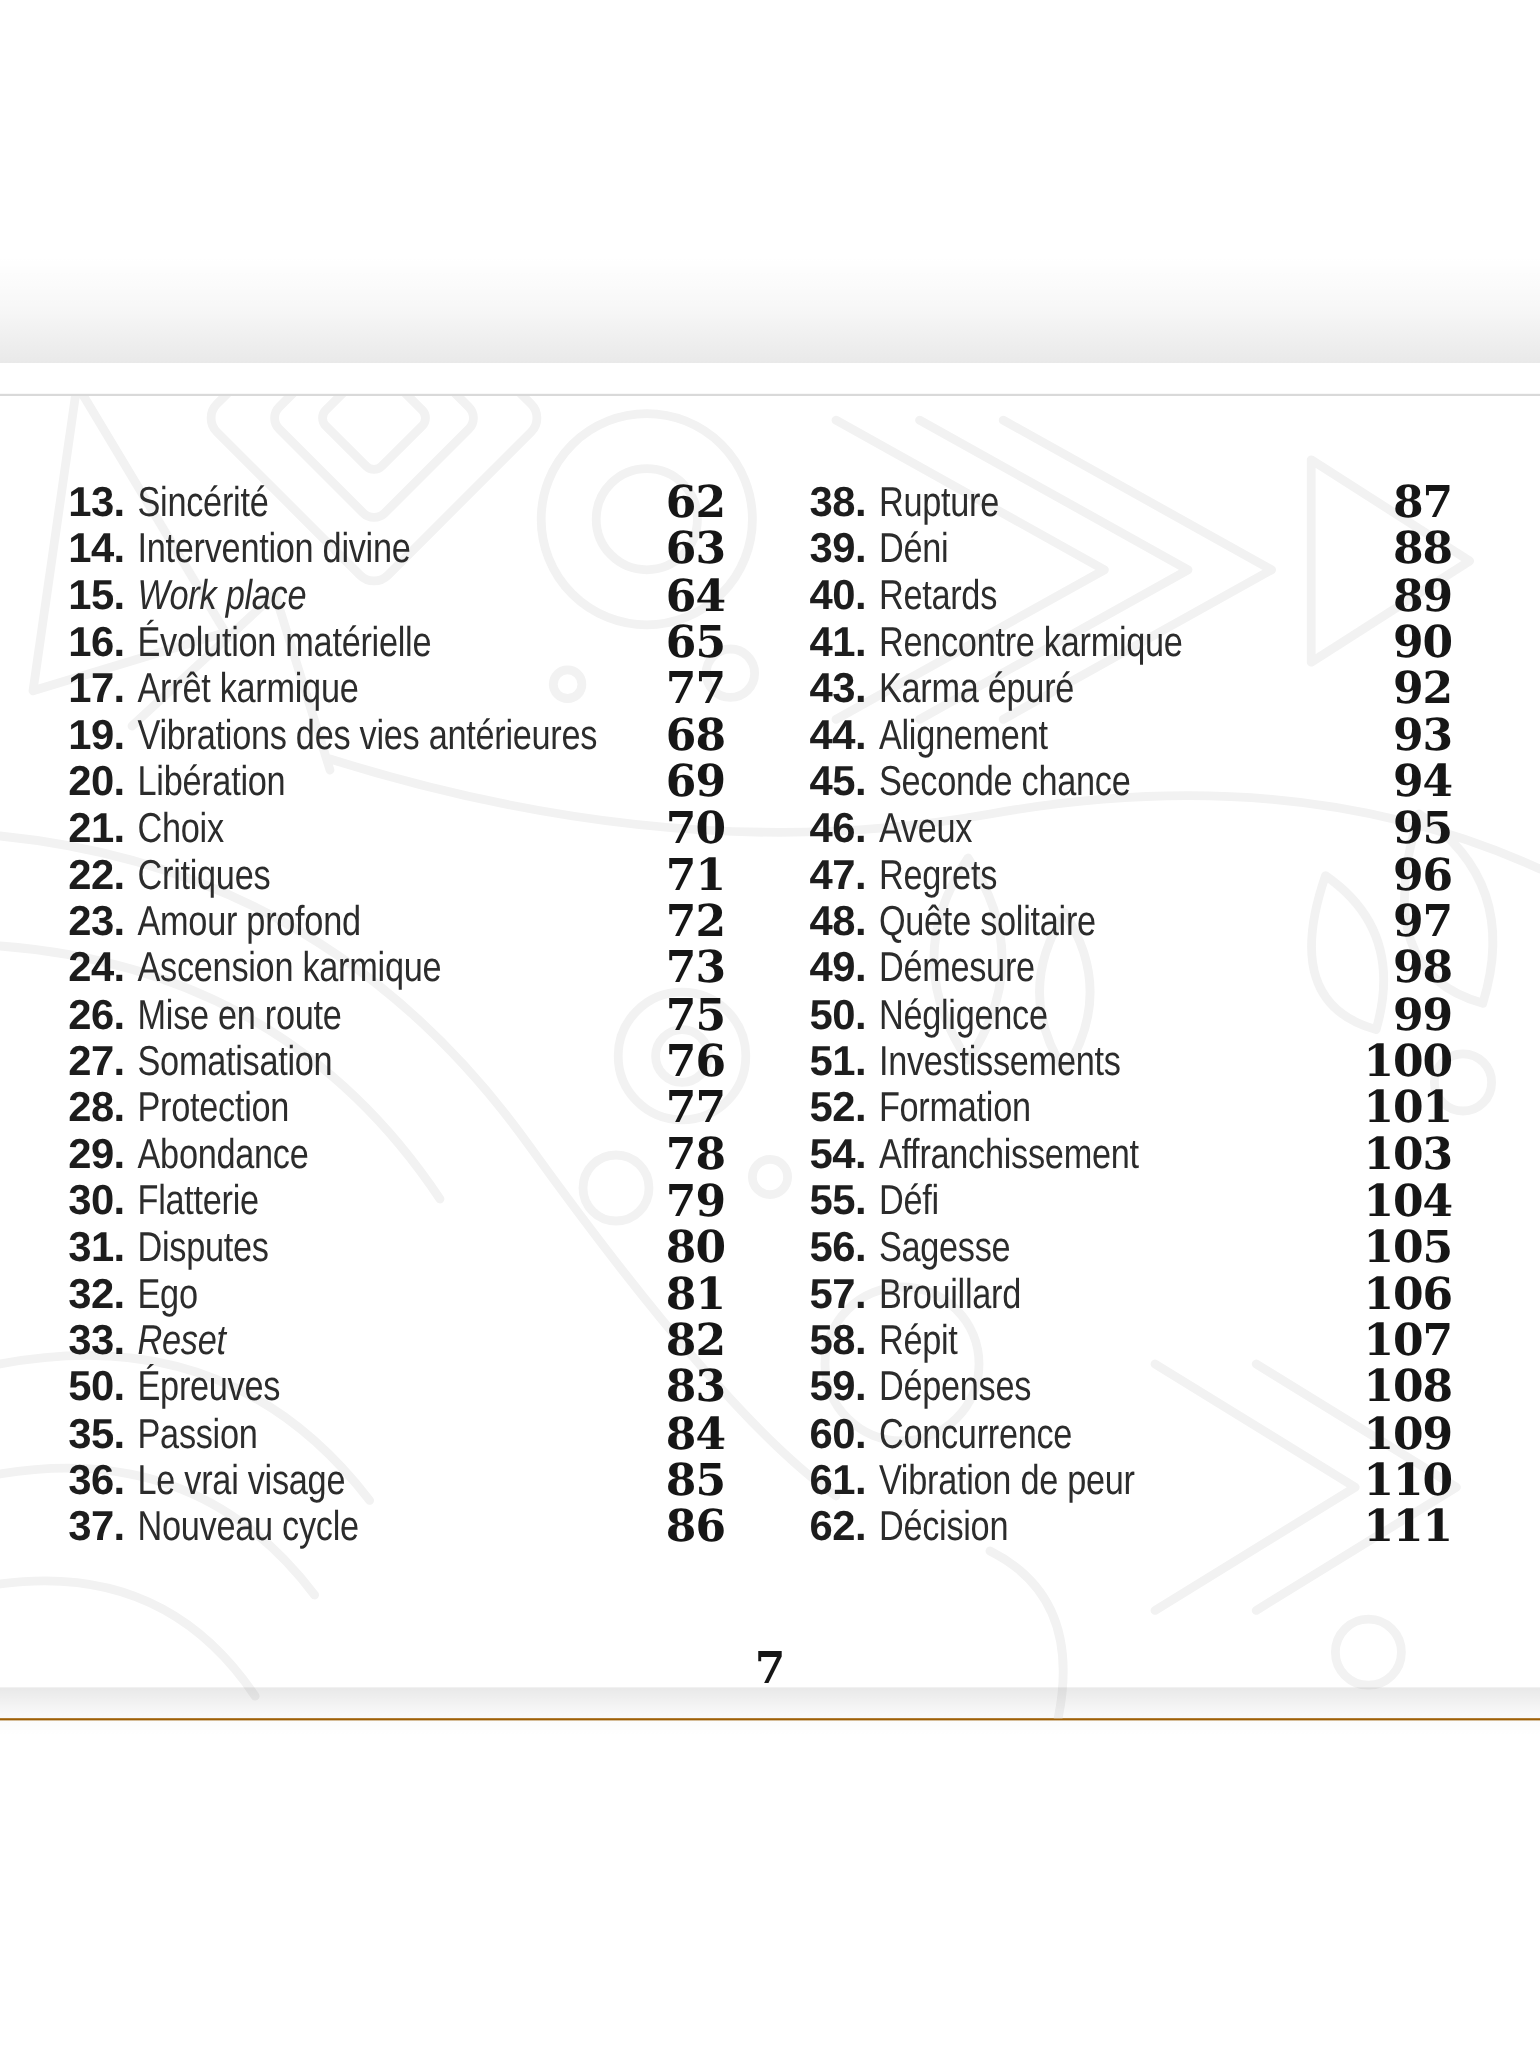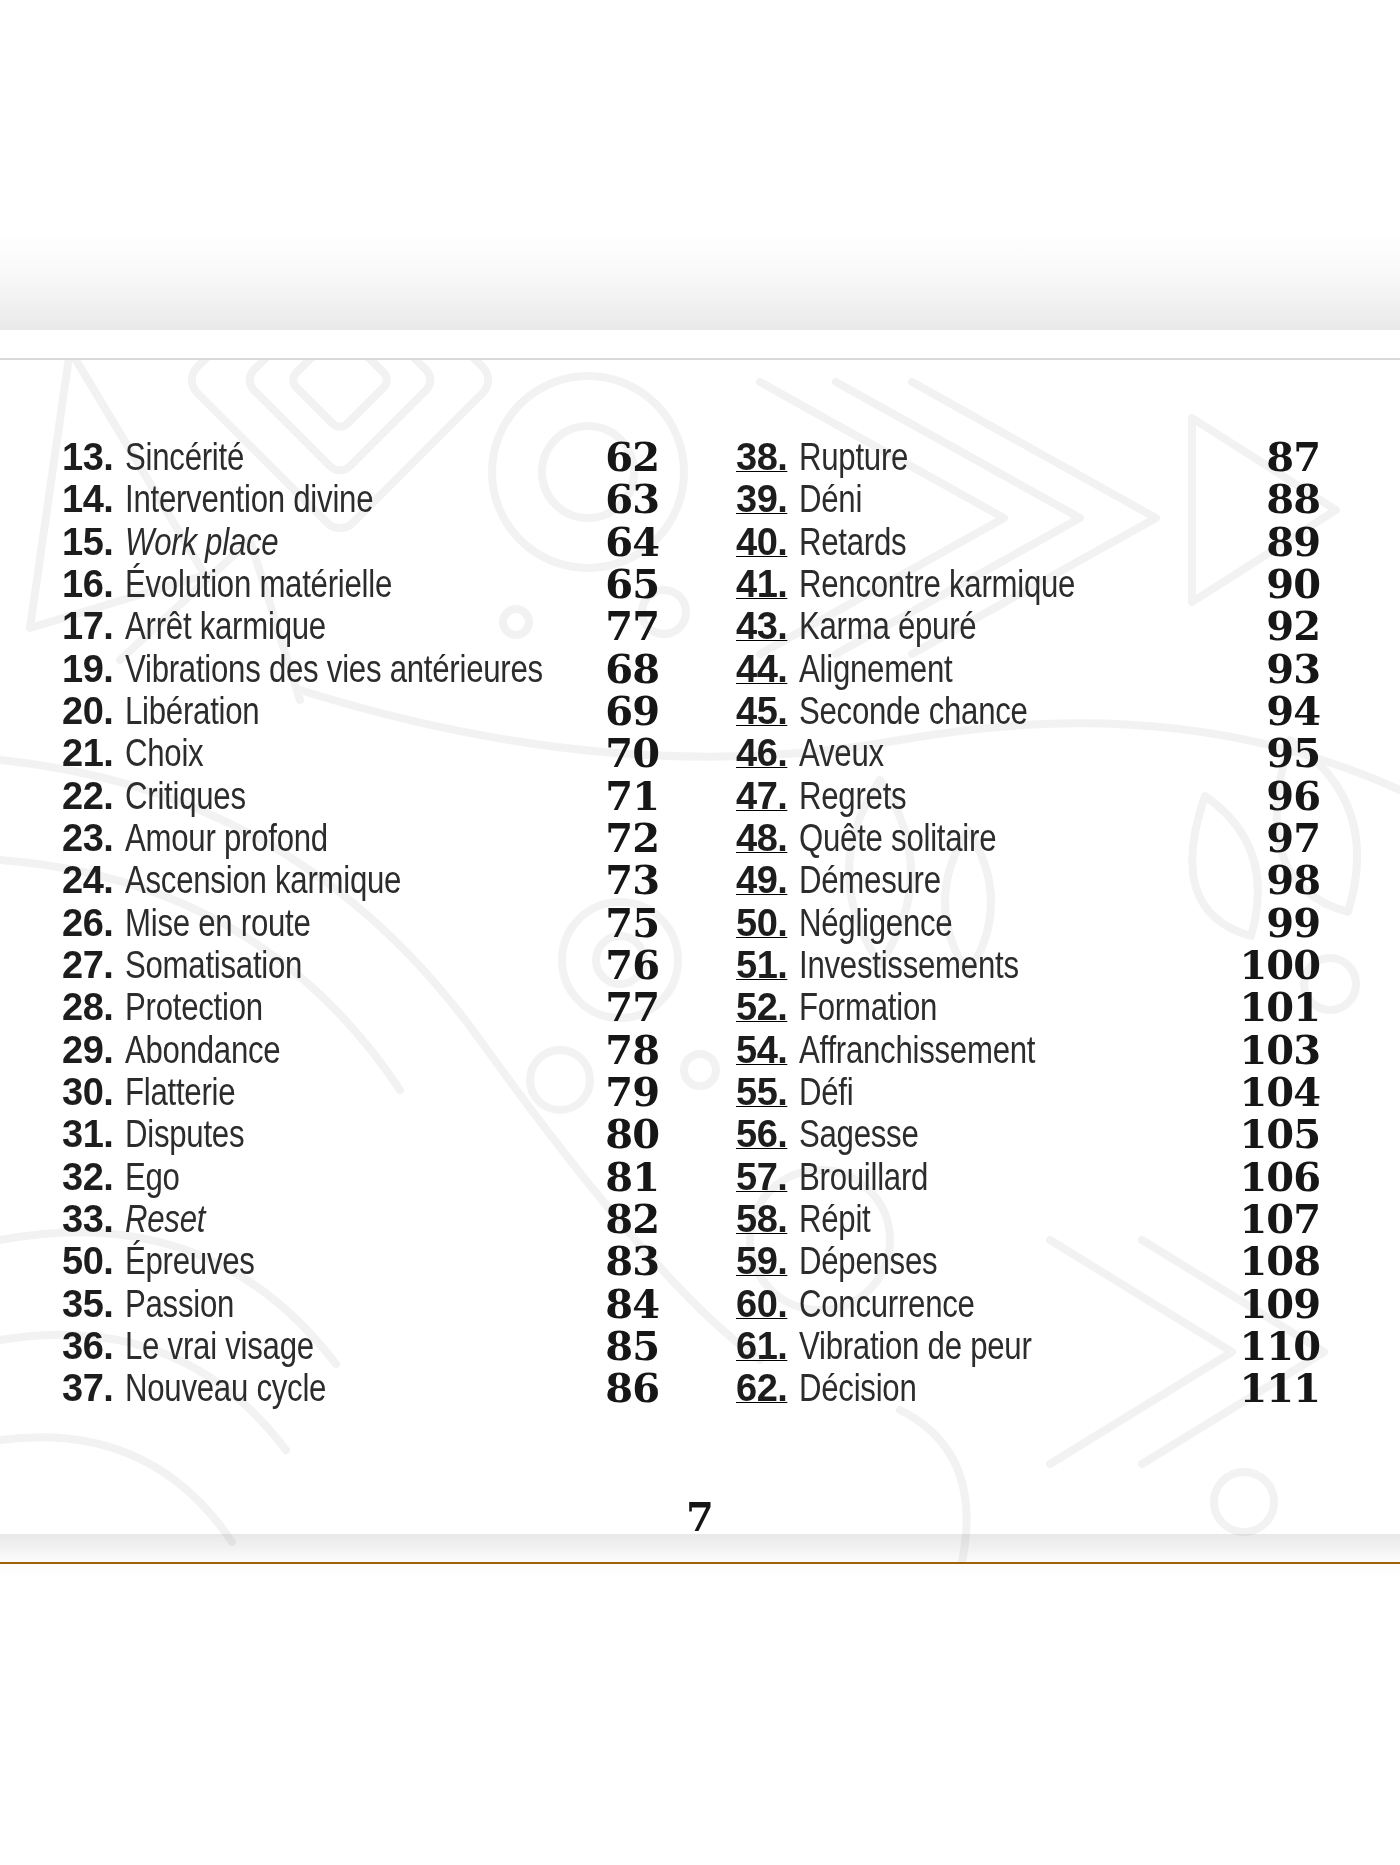--- a/index.html
+++ b/index.html
@@ -13,21 +13,21 @@
   .shadow-bottom{position:absolute;left:0;top:1534px;width:100%;height:44px;
     background:linear-gradient(to bottom, rgba(0,0,0,0.09) 0%, rgba(0,0,0,0.025) 55%, rgba(0,0,0,0) 100%);}
 
   .page{position:absolute;left:0;top:330px;width:1400px;height:1202px;background:#ffffff;
     border-top:2px solid #d9d9d9;border-bottom:2px solid #a16207;box-sizing:content-box;margin-top:28px;}
   .pattern{position:absolute;left:0;top:0;width:1400px;height:1202px;pointer-events:none;}
 
   .columns{position:absolute;left:0;top:76px;width:100%;}
   .col{position:absolute;top:0;}
   .col-left{left:62px;width:597px;}
-  .col-right{left:736px;width:584px;text-decoration:underline;}
+  .col-right{left:736px;width:584px;}
 
   .row{position:relative;height:42.33px;line-height:42.33px;white-space:nowrap;}
   .num{font-weight:700;font-size:38px;color:#1d1d1d;letter-spacing:-0.5px;}
   .title{display:inline-block;transform:scaleX(0.82);transform-origin:left bottom;
     margin-left:12px;font-size:38px;color:#2c2c2c;letter-spacing:-0.3px;}
   .title.italic{font-style:italic;}
   .pagenum{position:absolute;right:0;top:0;line-height:42.33px;
     font-family:"DejaVu Serif",serif;font-weight:700;font-size:40px;color:#161616;letter-spacing:-1px;}
 
   .folio{position:absolute;left:0;top:1136px;width:100%;height:42px;line-height:42px;text-align:center;

